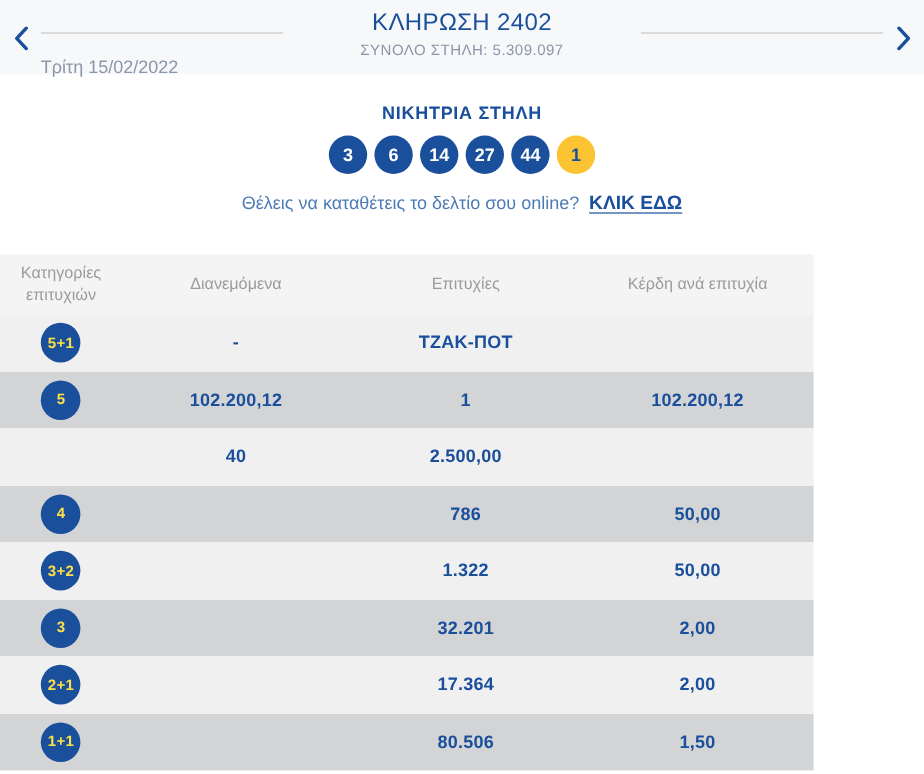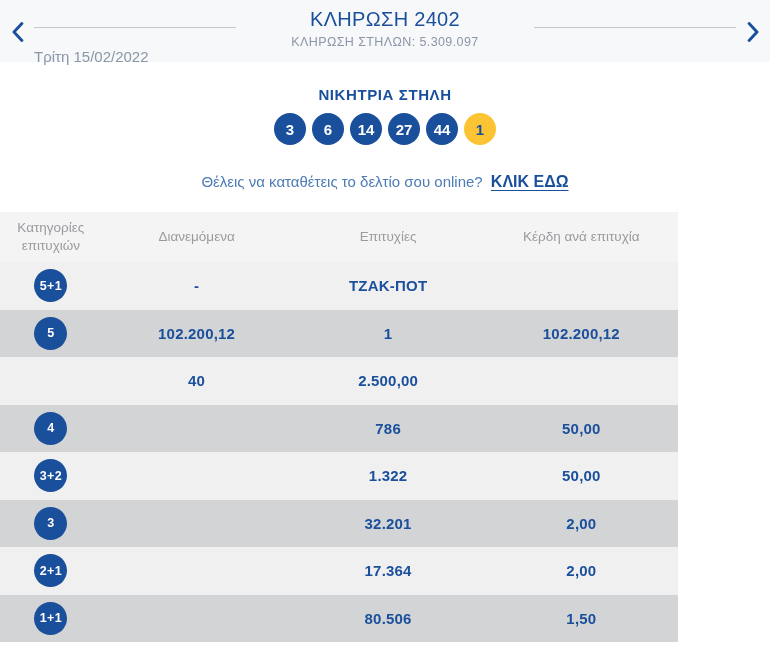--- a/index.html
+++ b/index.html
@@ -40,41 +40,41 @@
 
   
   .winning{height:150px;text-align:center;padding-top:24px;}
   .winning-title{color:var(--navy);font-size:15px;font-weight:bold;letter-spacing:.6px;}
   .balls{margin-top:10px;display:flex;justify-content:center;gap:6px;}
   .ball{
     width:32px;height:32px;border-radius:50%;background:var(--navy);color:#fff;
     font-size:15px;font-weight:bold;display:inline-flex;align-items:center;justify-content:center;
   }
   .ball.bonus{background:var(--yellow);color:var(--navy);}
-  .online-q{margin-top:28px;font-size:15px;color:var(--question);}
+  .online-q{margin-top:16px;font-size:15px;color:var(--question);}
   .online-q a{
     color:var(--navy);font-weight:bold;font-size:16px;text-decoration:underline;
     text-underline-offset:3px;cursor:pointer;margin-left:4px;
   }
 
   
   .results{width:678px;}
   .thead,.trow{
     display:grid;grid-template-columns:15% 28% 28.5% 28.5%;align-items:center;
   }
   .thead{height:50px;background:var(--thead-bg);color:var(--thead-text);font-size:13.5px;}
   .thead .hcell{text-align:center;line-height:1.35;}
   .thead .hcell.first{padding:0 14px;}
   .trow{height:47.5px;}
   .trow.light{background:var(--row-light);}
   .trow.dark{background:var(--row-dark);}
   .cell{text-align:center;}
   .cell.val{color:var(--navy);font-weight:bold;font-size:15px;letter-spacing:.2px;}
   .badge{
-    width:33px;height:33px;border-radius:50%;background:var(--navy);color:#ffffff;
+    width:33px;height:33px;border-radius:50%;background:var(--navy);color:#fde047;
     font-size:12.5px;font-weight:bold;display:inline-flex;align-items:center;justify-content:center;
     letter-spacing:.3px;
   }
 </style>
 </head>
 <body>
 
 <div class="page">
 
   <header class="draw-nav">
@@ -84,21 +84,21 @@
             <path d="M8.5 1.2 L2.2 8 L8.5 14.8" fill="none" stroke="currentColor" stroke-width="2.3" stroke-linecap="round" stroke-linejoin="round"></path>
           </svg>
       </span>
     </button>
     <div class="nav-left">
       <div class="hline"></div>
       <div class="draw-date">Τρίτη 15/02/2022</div>
     </div>
     <div class="nav-center">
       <h1 class="draw-title">ΚΛΗΡΩΣΗ 2402</h1>
-      <div class="draw-sub">ΚΛΗΡΩΣΗ ΣΤΗΛΩΝ: 5.309.097</div>
+      <div class="draw-sub">ΣΥΝΟΛΟ ΣΤΗΛΗ: 5.309.097</div>
     </div>
     <div class="nav-right">
       <div class="hline"></div>
     </div>
     <button class="chev">
       <span>
         <svg width="15" height="20" viewBox="0 0 10 16">
             <path d="M1.5 1.2 L7.8 8 L1.5 14.8" fill="none" stroke="currentColor" stroke-width="2.3" stroke-linecap="round" stroke-linejoin="round"></path>
           </svg>
       </span>

